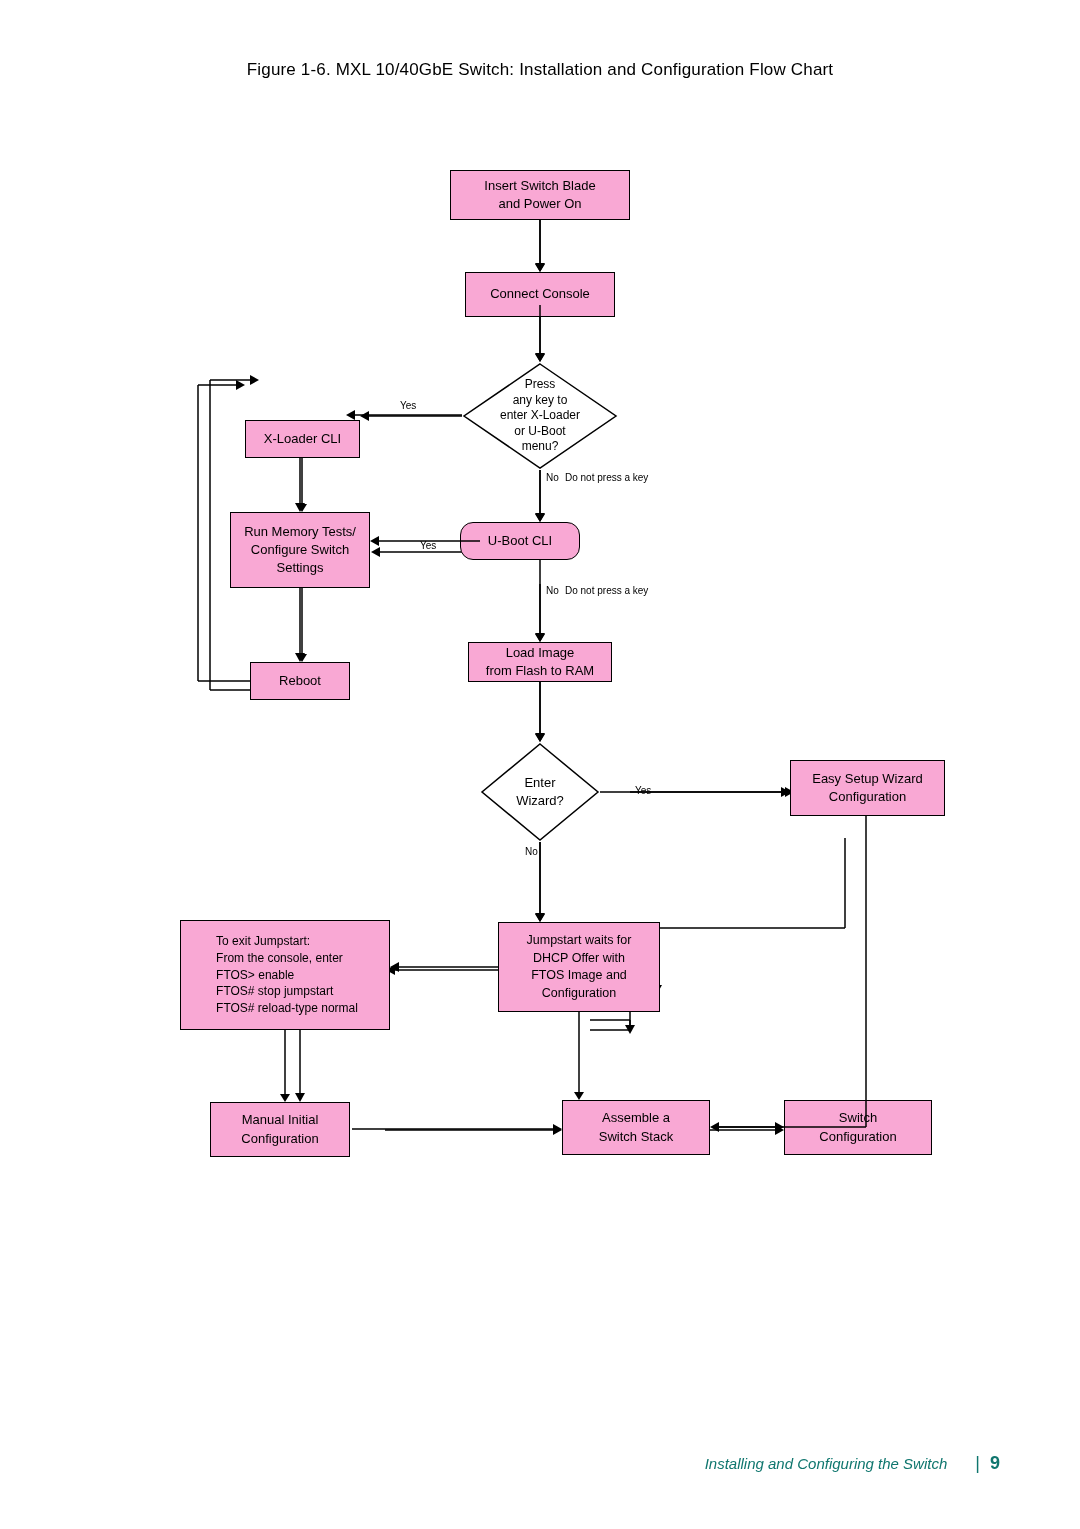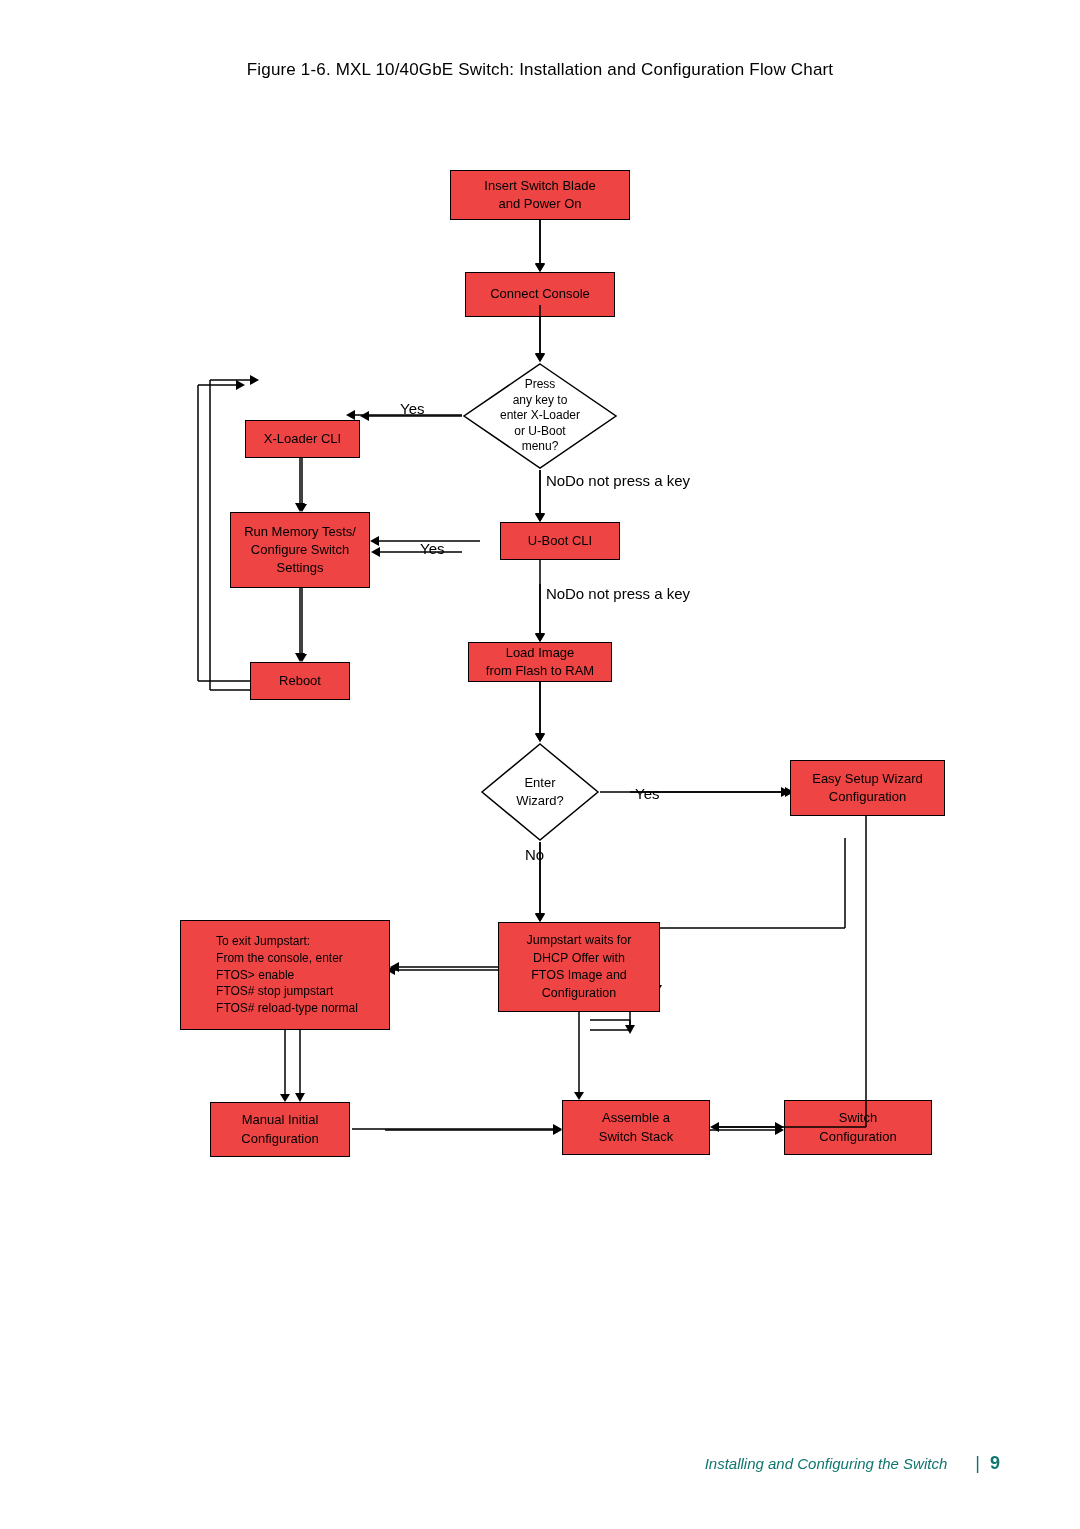--- a/index.html
+++ b/index.html
@@ -27,21 +27,21 @@
     .flowchart-container {
       position: relative;
       width: 900px;
       margin: 0 auto;
       height: 1280px;
     }
     
     .fc-box {
       position: absolute;
       border: 1.5px solid #000;
-      background: #ef4444;
+      background: #f9a8d4;
       display: flex;
       align-items: center;
       justify-content: center;
       text-align: center;
       font-size: 13px;
       line-height: 1.4;
       padding: 6px 8px;
     }
     
     .fc-diamond {
@@ -99,21 +99,21 @@
     .footer-pipe {
       margin: 0 10px;
       font-size: 18px;
     }
     .footer-num {
       font-weight: bold;
       font-size: 18px;
     }
     .label-text {
       position: absolute;
-      font-size: 15px;
+      font-size: 10px;
       background: transparent;
       text-align: right;
     }
   </style>
 </head>
 <body>
 
 <div class="page">
   <div class="figure-title">Figure 1-6.   MXL 10/40GbE Switch: Installation and Configuration Flow Chart</div>
 
@@ -202,21 +202,21 @@
 
     <div class="label-text" style="left:310px; top:280px;">Yes</div>
 
     <div class="label-text" style="left:456px; top:352px;">No</div>
     <div class="label-text" style="left:475px; top:352px;">Do not press a key</div>
 
     <div class="fc-box" style="left:155px; top:300px; width:115px; height:38px;">
       <span>X-Loader CLI</span>
     </div>
 
-    <div class="fc-box" style="left:410px; top:402px; width:120px; height:38px;">
+    <div class="fc-box" style="left:370px; top:402px; width:120px; height:38px;border-radius:13px;">
       <span>U-Boot CLI</span>
     </div>
 
     <div class="label-text" style="left:330px; top:420px;">Yes</div>
 
     <div class="label-text" style="left:456px; top:465px;">No</div>
     <div class="label-text" style="left:475px; top:465px;">Do not press a key</div>
 
     <div class="fc-box" style="left:140px; top:392px; width:140px; height:76px;">
       <span style="white-space:pre-line;">Run Memory Tests/

